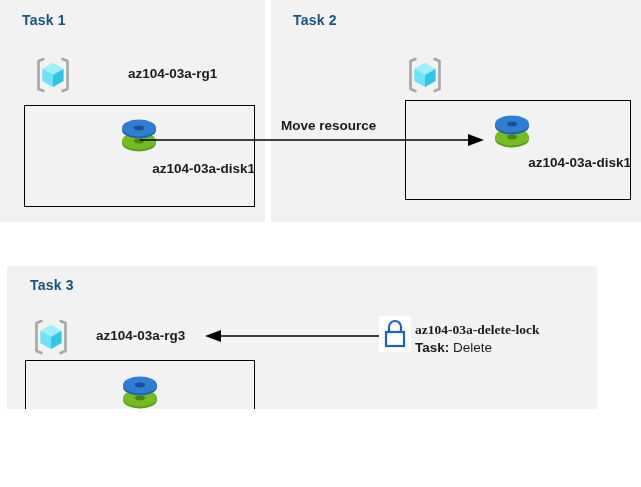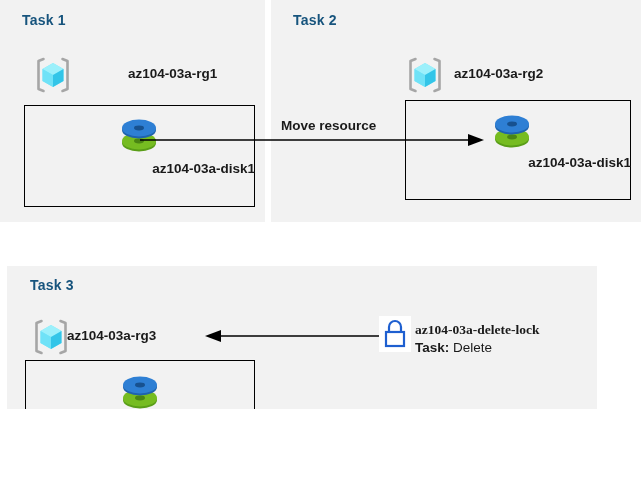--- a/index.html
+++ b/index.html
@@ -64,21 +64,21 @@
 
   .rg-label {
     position: absolute;
     font-size: 13.5px;
     font-weight: bold;
     color: #1a1a1a;
     white-space: nowrap;
   }
   #rglabel-1 { left: 84px;  top: 66px; margin-left: 44px; }
   #rglabel-2 { left: 454px; top: 66px; }
-  #rglabel-3 { left: 67px;  top: 328px; }
+  #rglabel-3 { left: 96px;  top: 328px; }
 
   
   .disk-icon {
     position: absolute;
     width: 46px;
     height: 44px;
   }
   #diskicon-1 { left: 116px; top: 114px; }
   #diskicon-2 { left: 489px; top: 110px; }
   #diskicon-3 { left: 117px; top: 371px; }
@@ -182,21 +182,20 @@
   <div class="rg-icon" id="rgicon-2">
     <svg viewBox="0 0 38 38" width="38" height="38" aria-hidden="true">
       <path d="M9.5 3 L4.5 5 L4.5 33 L9.5 35" fill="none" stroke="#a6a6a6" stroke-width="2.6" stroke-linecap="round" stroke-linejoin="round"></path>
       <path d="M28.5 3 L33.5 5 L33.5 33 L28.5 35" fill="none" stroke="#a6a6a6" stroke-width="2.6" stroke-linecap="round" stroke-linejoin="round"></path>
       <polygon points="19,7 29.5,13 29.5,25 19,31 8.5,25 8.5,13" fill="#7ee8fa"></polygon>
       <polygon points="19,7 29.5,13 19,19 8.5,13" fill="#9cf0fb"></polygon>
       <polygon points="19,19 29.5,13 29.5,25 19,31" fill="#33c5e8"></polygon>
       <polygon points="19,19 8.5,13 8.5,25 19,31" fill="#6fe2f7"></polygon>
     </svg>
   </div>
-  <div class="rg-label" id="rglabel-2">az104-03a-rg2</div>
 
   <div class="rg-box" id="box-rg2"></div>
 
   <div class="disk-icon" id="diskicon-2">
     <svg viewBox="0 0 46 44" width="46" height="44" aria-hidden="true">
       <ellipse cx="23" cy="29" rx="17" ry="8.5" fill="#5a9e18"></ellipse>
       <ellipse cx="23" cy="27" rx="17" ry="8.5" fill="#76bc21"></ellipse>
       <ellipse cx="23" cy="27" rx="5" ry="2.4" fill="#4a8513"></ellipse>
       <ellipse cx="23" cy="16" rx="17" ry="8.5" fill="#1f63ad"></ellipse>
       <ellipse cx="23" cy="14" rx="17" ry="8.5" fill="#2e7fd4"></ellipse>

